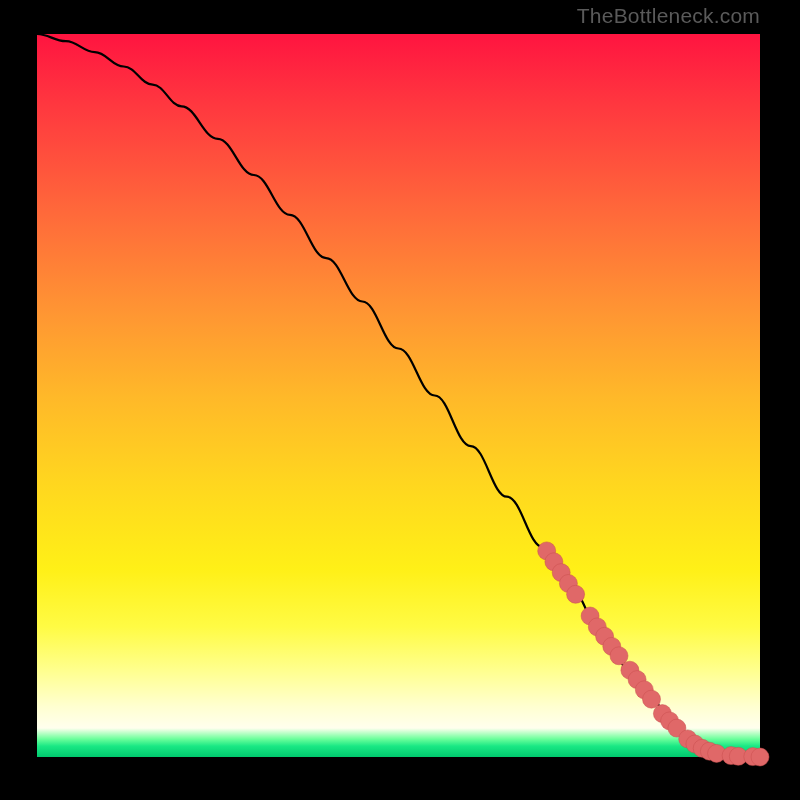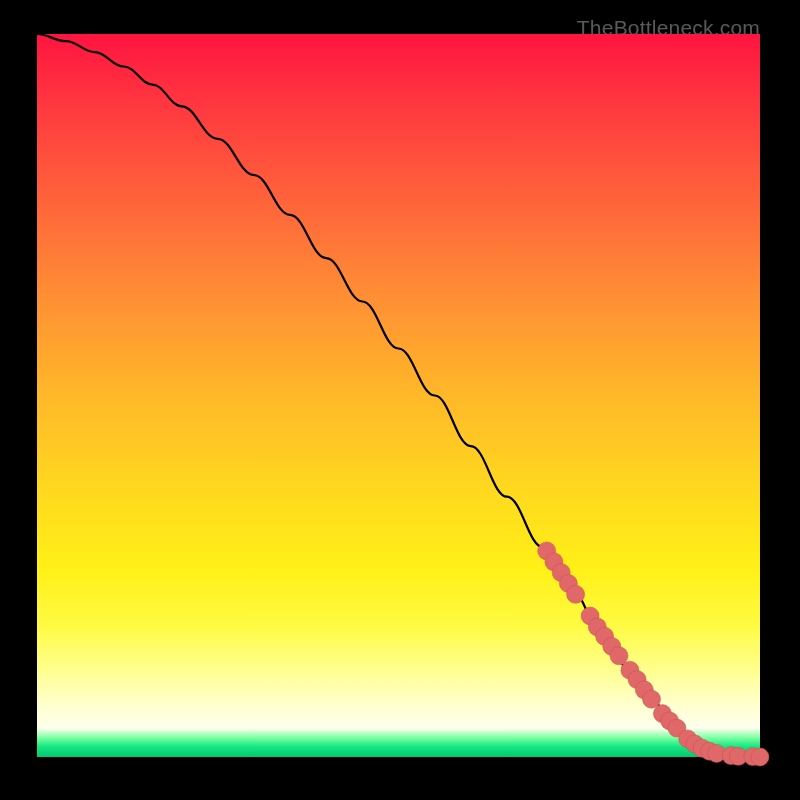--- a/index.html
+++ b/index.html
@@ -37,21 +37,21 @@
       #ffff8e 88%,
       #ffffd0 93%,
       #ffffee 96%,
       #6cff9b 97.5%,
       #19e884 98.5%,
       #00c96e 100%
     );
   }
   .attribution {
     position: absolute;
-    top: 16px;
+    top: 4px;
     right: 40px;
     color: #5a5a5a;
     font-size: 21px;
     letter-spacing: 0.2px;
     font-weight: 400;
   }
   svg.curve {
     position: absolute;
     left: 0;
     top: 0;

